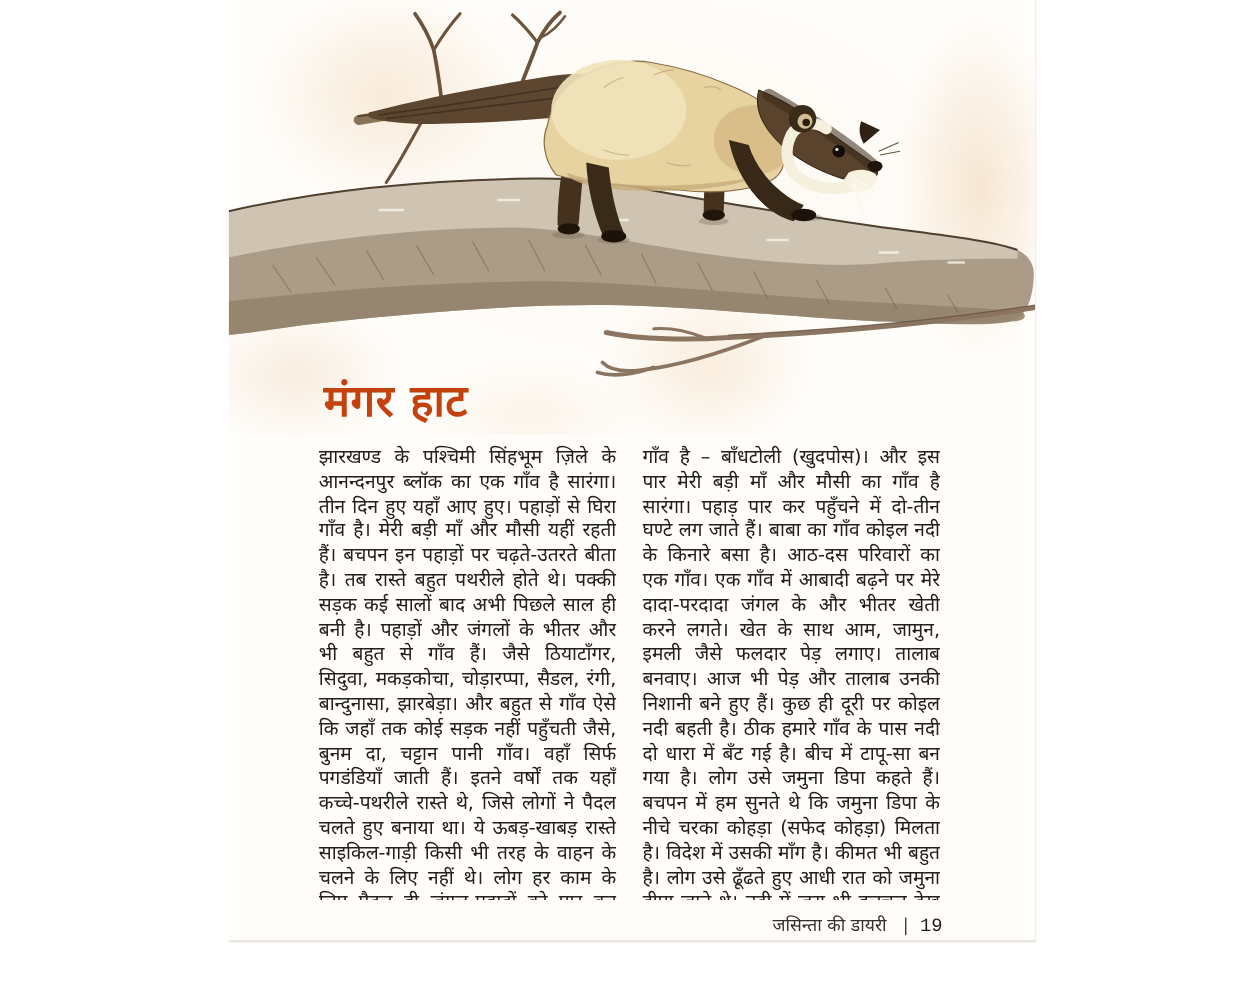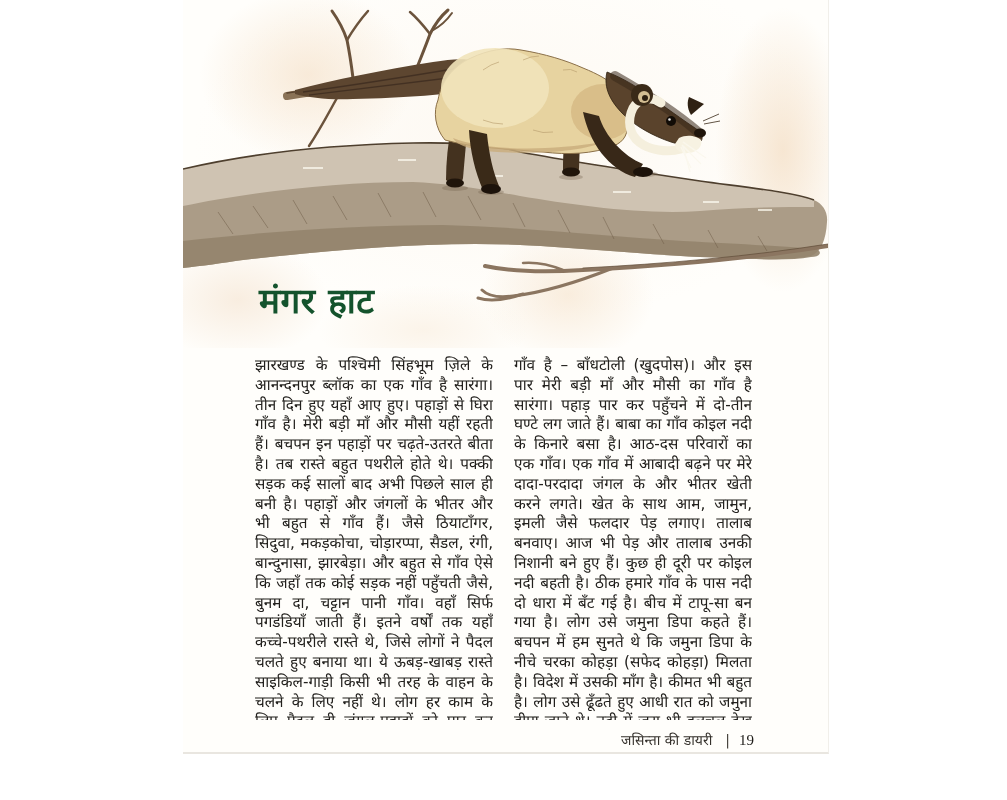--- a/index.html
+++ b/index.html
@@ -18,37 +18,37 @@
     background:
       radial-gradient(150px 120px at 125px 75px,  rgba(246,228,206,0.75) 0%, rgba(246,228,206,0.0) 72%),
       radial-gradient(90px 190px at 600px 150px,  rgba(245,226,203,0.85) 0%, rgba(245,226,203,0.0) 75%),
       radial-gradient(120px 95px  at 385px 295px, rgba(246,228,206,0.65) 0%, rgba(246,228,206,0.0) 72%),
       radial-gradient(120px 80px  at 55px 300px,  rgba(244,226,206,0.6)  0%, rgba(244,226,206,0.0) 75%),
       radial-gradient(140px 60px  at 240px 330px, rgba(248,234,216,0.5)  0%, rgba(248,234,216,0.0) 75%),
       radial-gradient(400px 230px at 330px 140px, rgba(250,240,228,0.4)  0%, rgba(250,240,228,0.0) 80%);
   }
   .illo{position:absolute;left:0;top:0;}
   .title{
-    position:absolute;left:76px;top:276px;margin:0;
-    font-size:35px;font-weight:700;color:#14532d;letter-spacing:0.5px;
+    position:absolute;left:76px;top:296px;margin:0;
+    font-size:35px;font-weight:700;color:#c2410c;letter-spacing:0.5px;
     font-family:"DejaVu Sans",sans-serif;
   }
   .col{
     position:absolute;top:356px;width:238px;height:364px;
     font-size:15.3px;line-height:19.8px;color:#22201d;
     text-align:justify;text-justify:inter-word;overflow:hidden;
   }
   .col1{left:72px;}
   .col2{left:331px;}
   .footer{
     position:absolute;top:730px;right:74px;
     font-size:14px;color:#34302b;white-space:nowrap;
   }
   .footer .sep{margin:0 9px 0 13px;color:#44403a;}
-  .footer .pagenum{font-family:Liberation Serif, serif;font-size:15px;color:#1d1b18;}
+  .footer .pagenum{font-family:Liberation Mono, monospace;font-size:15px;color:#1d1b18;}
 </style>
 </head>
 <body>
 
 <div class="page">
 
   <div class="wash"></div>
 
   <svg class="illo" width="645" height="348" viewBox="0 0 645 348">
 

